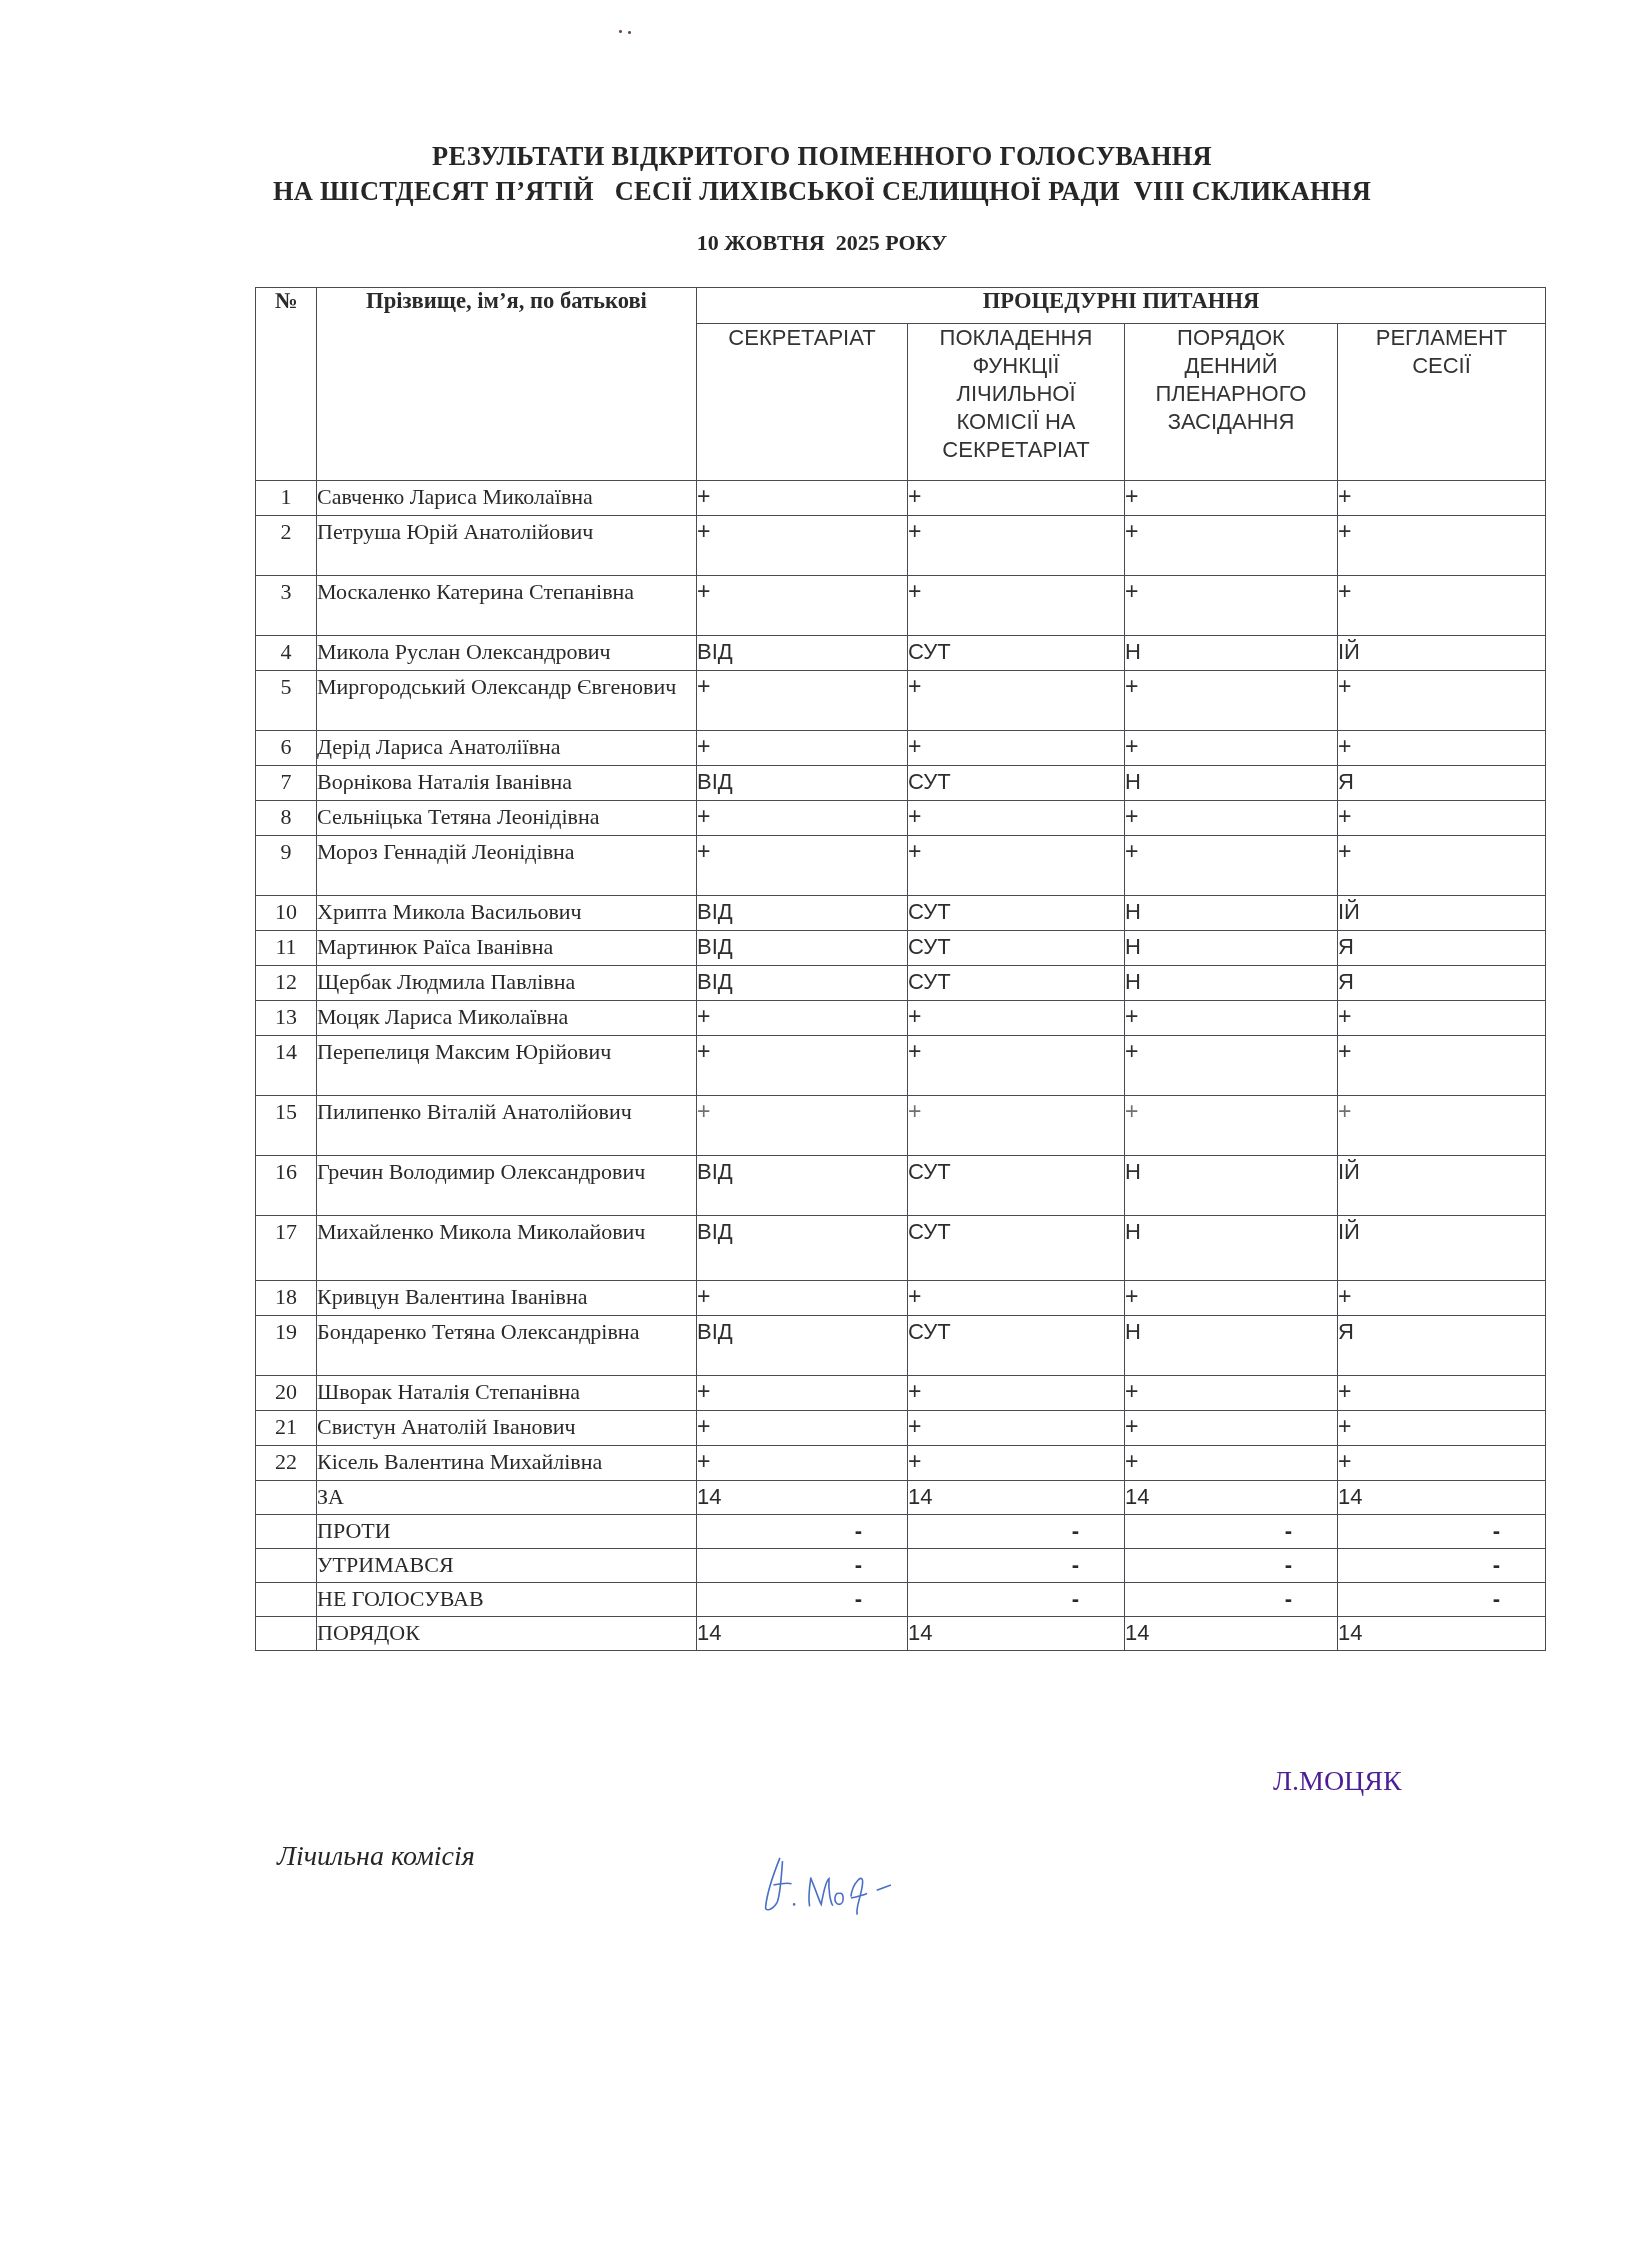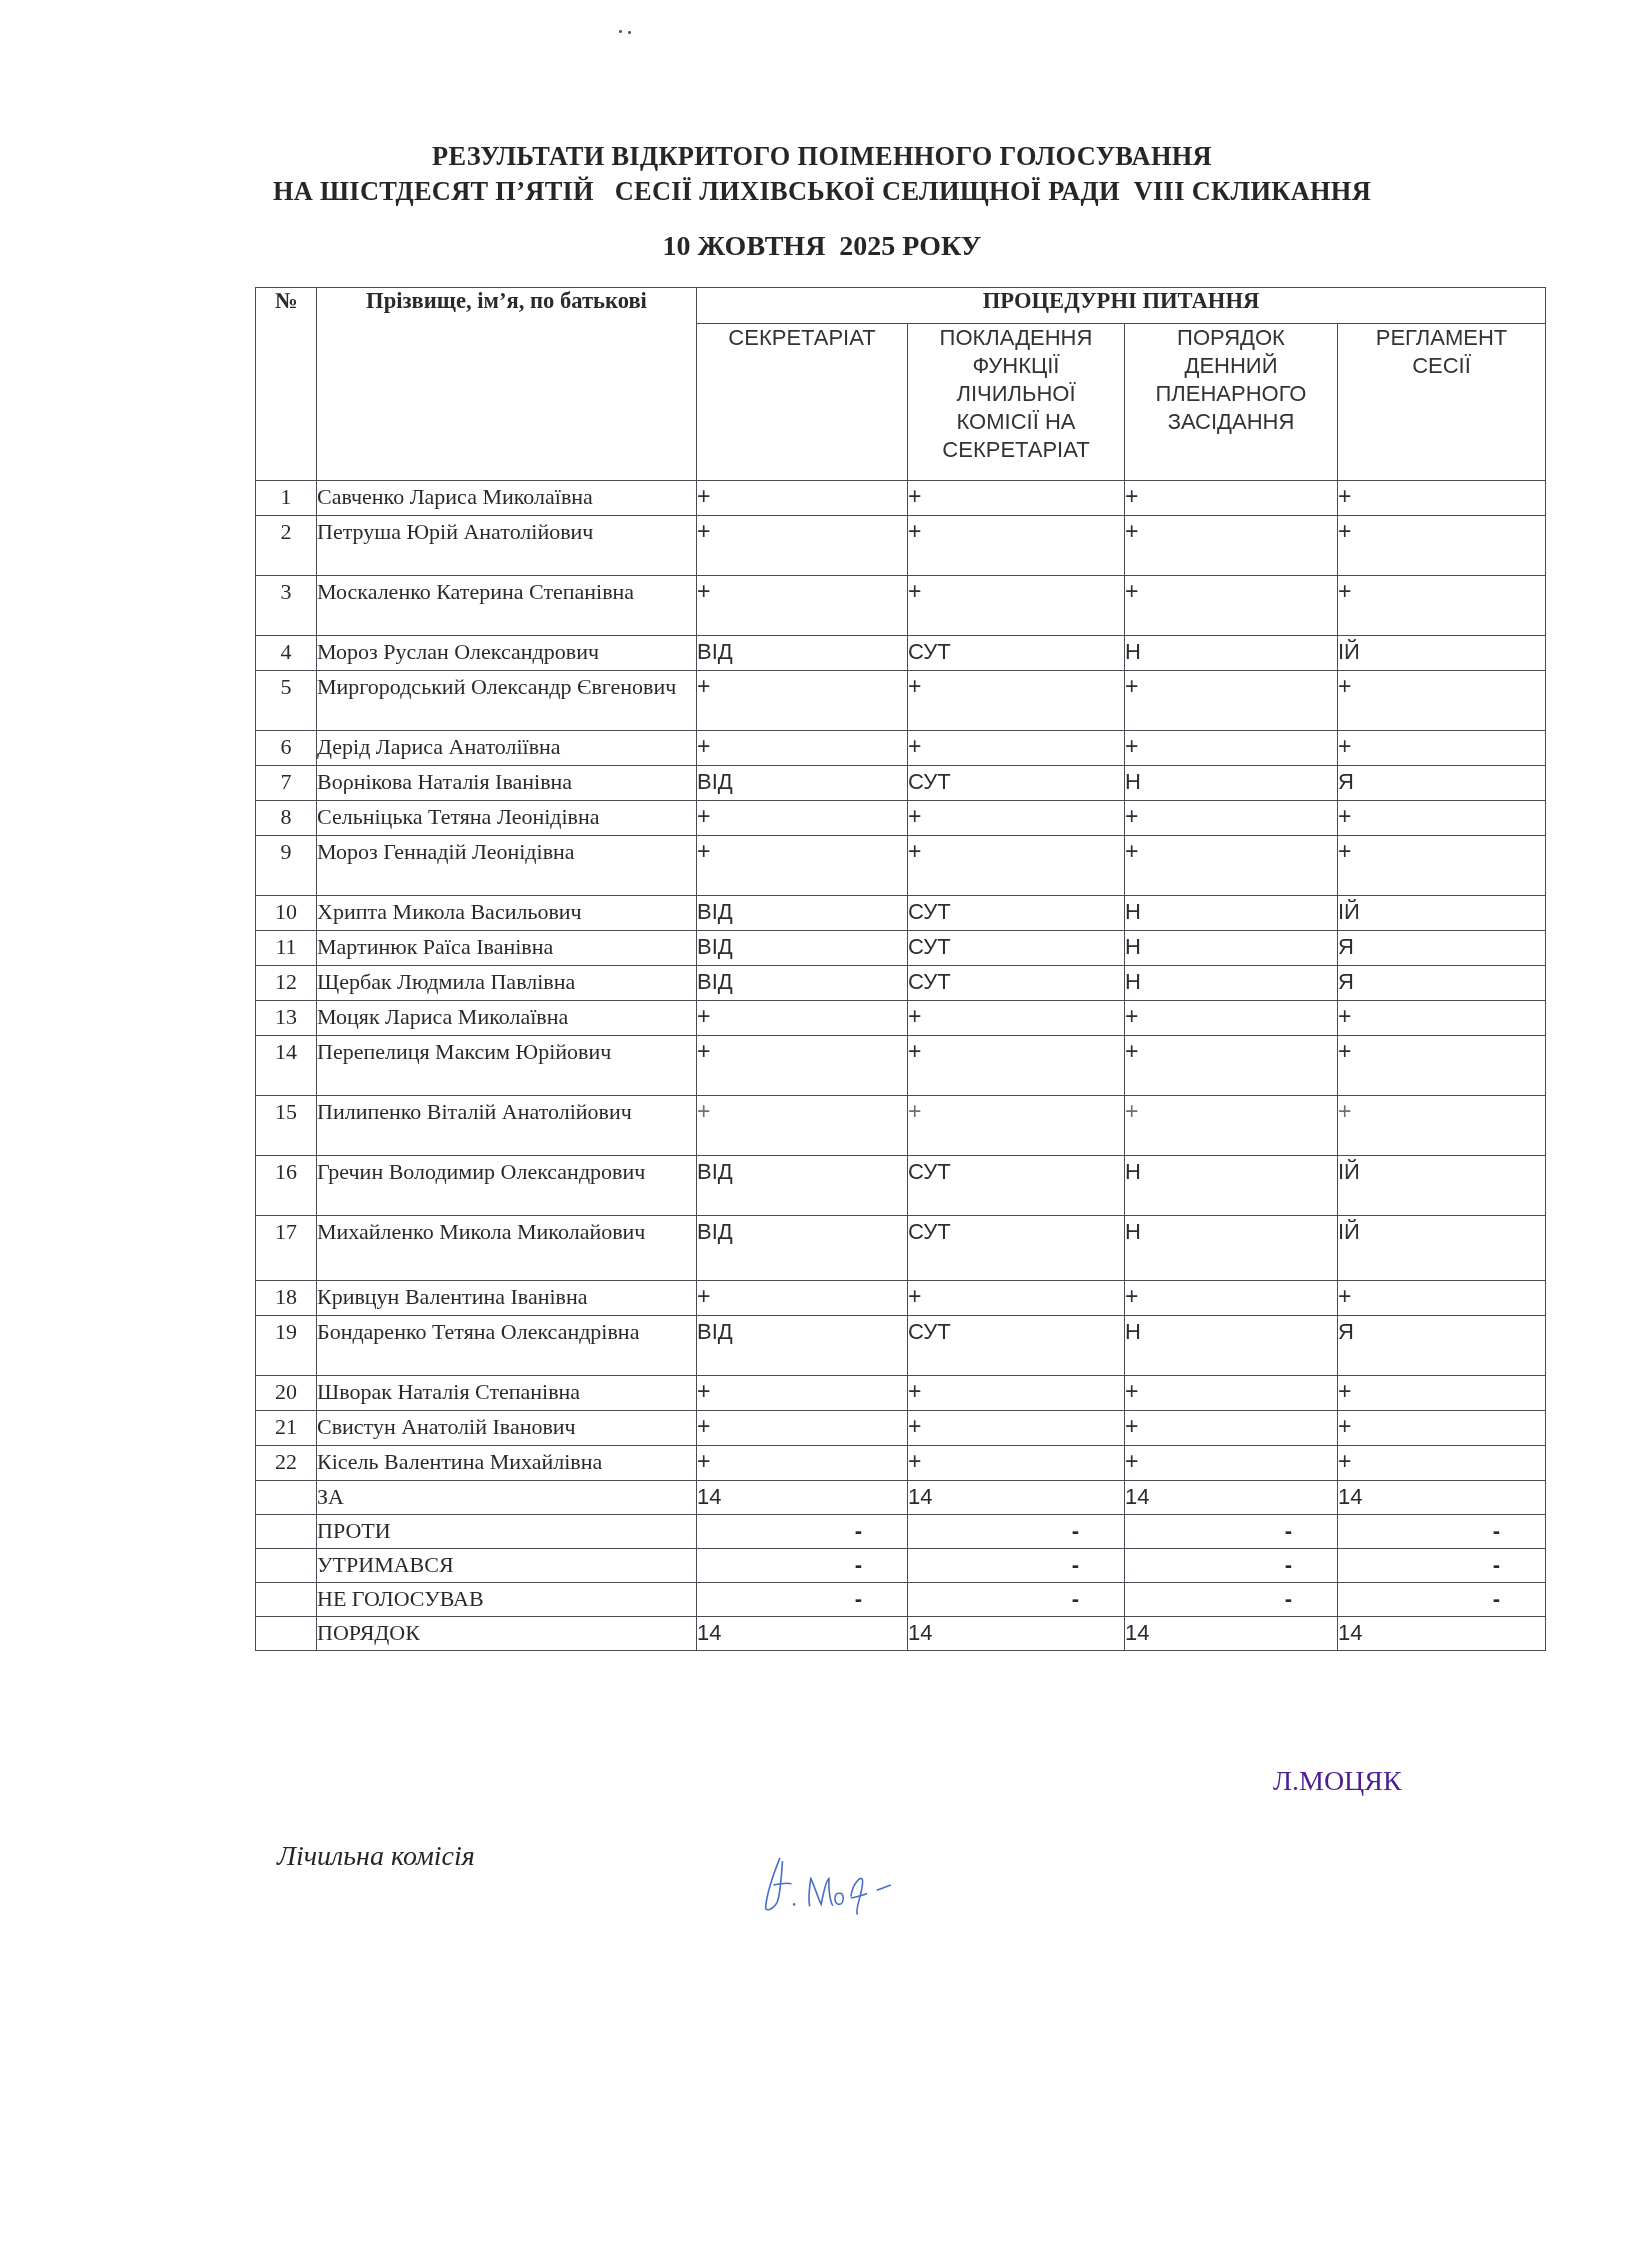--- a/index.html
+++ b/index.html
@@ -3,21 +3,21 @@
 <meta charset="utf-8">
 <style>
   html, body { margin: 0; padding: 0; background: #ffffff; }
   body {
     width: 1644px; height: 2261px; position: relative; overflow: hidden;
     font-family: "Liberation Serif", "DejaVu Serif", serif; color: #2a2a2a;
   }
   .speck { position: absolute; width: 3.2px; height: 2.6px; border-radius: 50%; background: #6b4a3a; }
   .title-block { position: absolute; left: 0; width: 1644px; top: 139px; text-align: center; }
   .title-line { font-weight: bold; font-size: 26.4px; line-height: 35px; letter-spacing: 0.3px; color: #262626; white-space: pre; }
-  .date-line { position: absolute; left: 0; width: 1644px; top: 230px; text-align: center; font-weight: bold; font-size: 28px; color: #262626; white-space: pre; }
+  .date-line { position: absolute; left: 0; width: 1644px; top: 230px; text-align: center; font-weight: bold; font-size: 22px; color: #262626; white-space: pre; }
 
   table.votes {
     position: absolute; left: 255px; top: 287px; width: 1290px;
     border-collapse: collapse; table-layout: fixed;
   }
   table.votes td, table.votes th {
     border: 1.6px solid #4a4a52; padding: 0; vertical-align: top;
   }
   col.c-num { width: 61px; } col.c-name { width: 380px; }
   col.c-v1 { width: 211px; } col.c-v2 { width: 217px; } col.c-v3 { width: 213px; } col.c-v4 { width: 208px; }
@@ -116,21 +116,21 @@
       <tr class="double">
         <td class="num">3</td>
         <td class="name">Москаленко Катерина Степанівна</td>
         <td class="vote plus">+</td>
         <td class="vote plus">+</td>
         <td class="vote plus">+</td>
         <td class="vote plus">+</td>
       </tr>
       <tr class="single">
         <td class="num">4</td>
-        <td class="name">Мороз Руслан Олександрович</td>
+        <td class="name">Микола Руслан Олександрович</td>
         <td class="vote">ВІД</td>
         <td class="vote">СУТ</td>
         <td class="vote">Н</td>
         <td class="vote">ІЙ</td>
       </tr>
       <tr class="double">
         <td class="num">5</td>
         <td class="name">Миргородський Олександр Євгенович</td>
         <td class="vote plus">+</td>
         <td class="vote plus">+</td>

